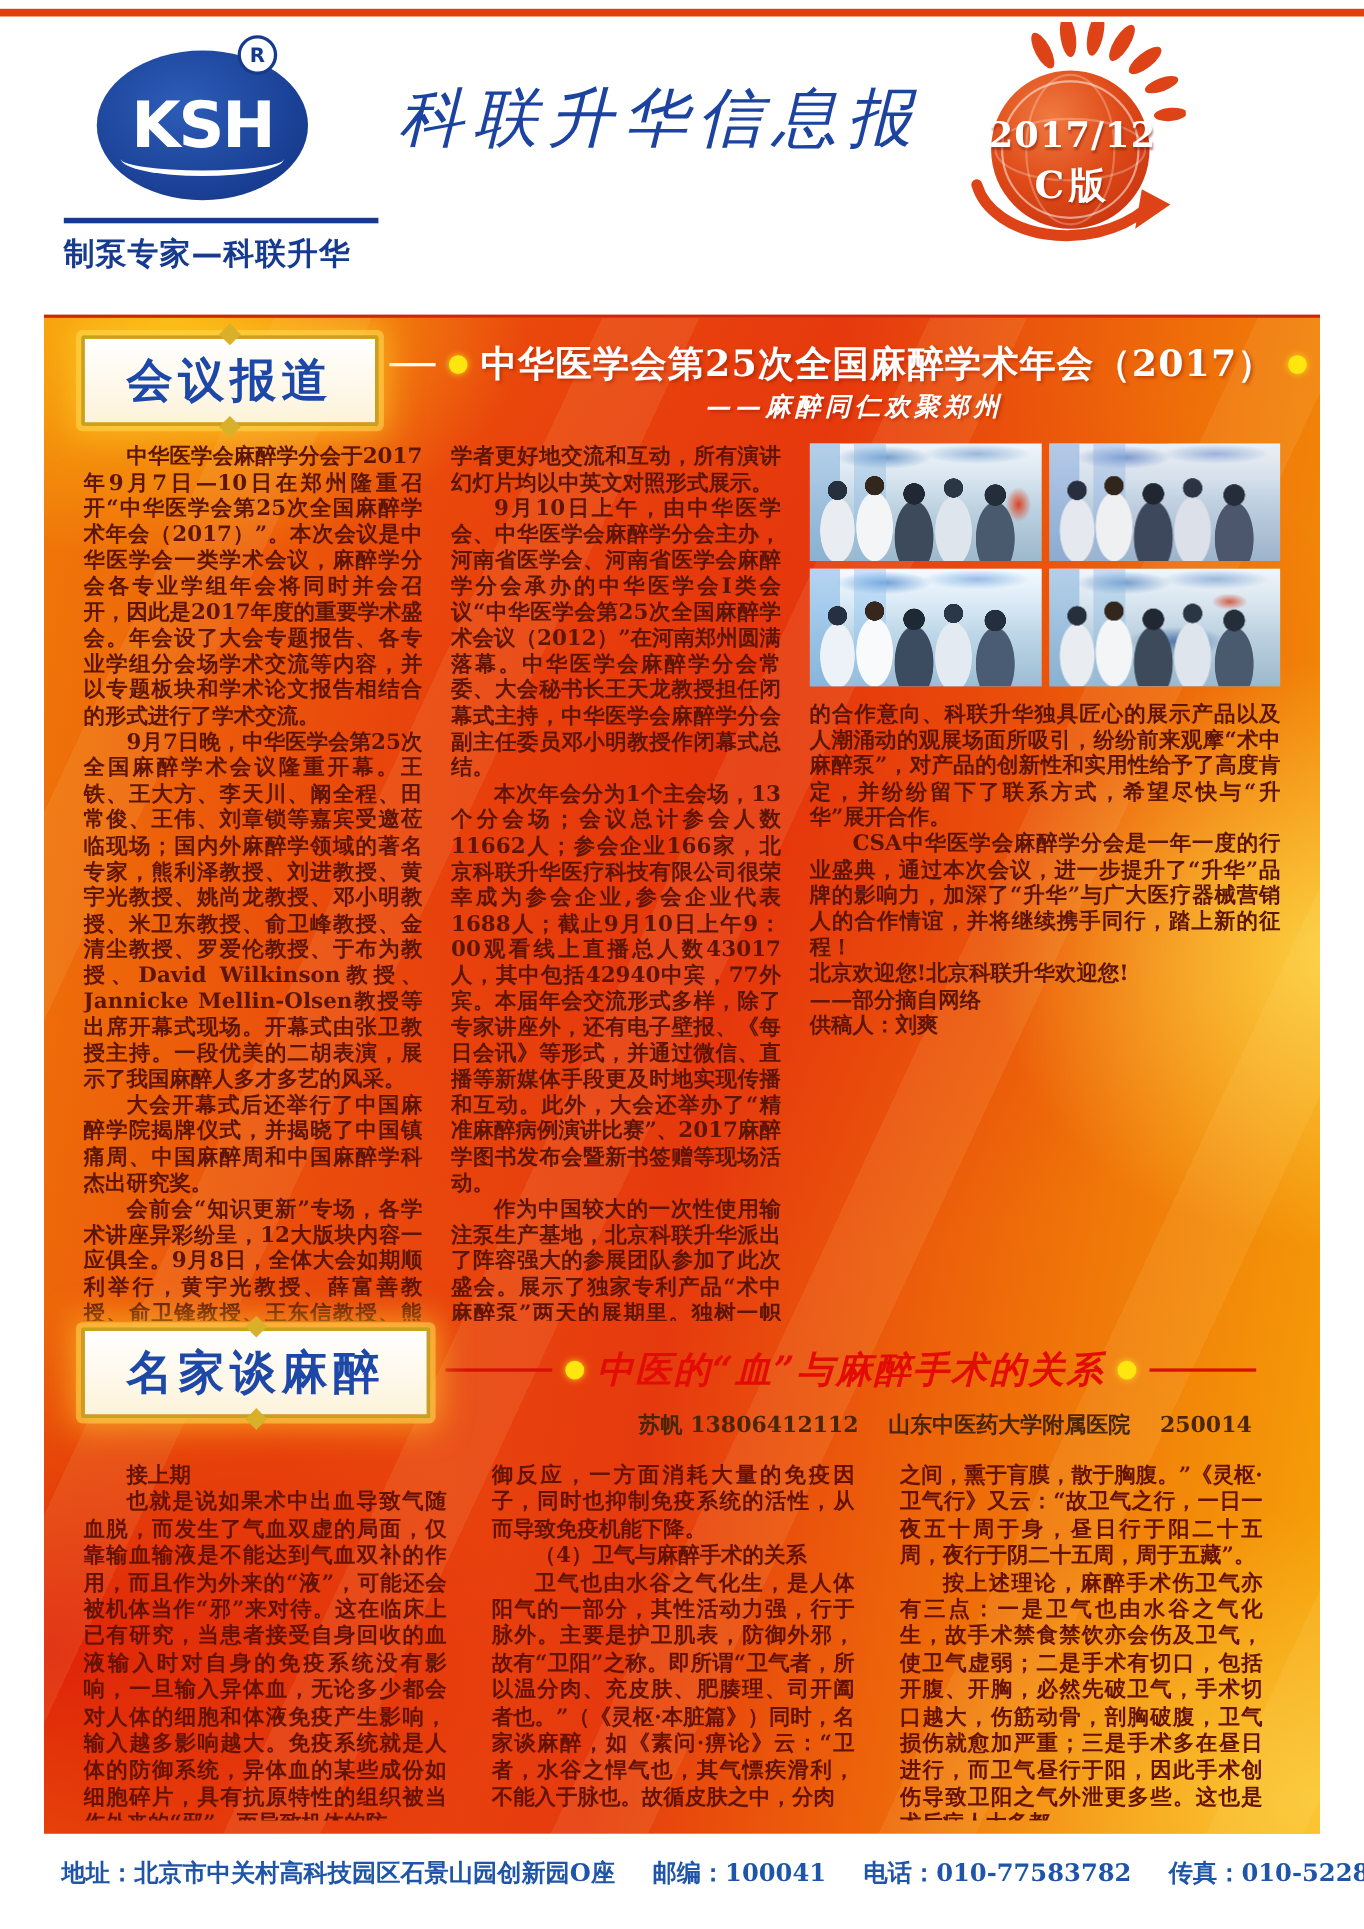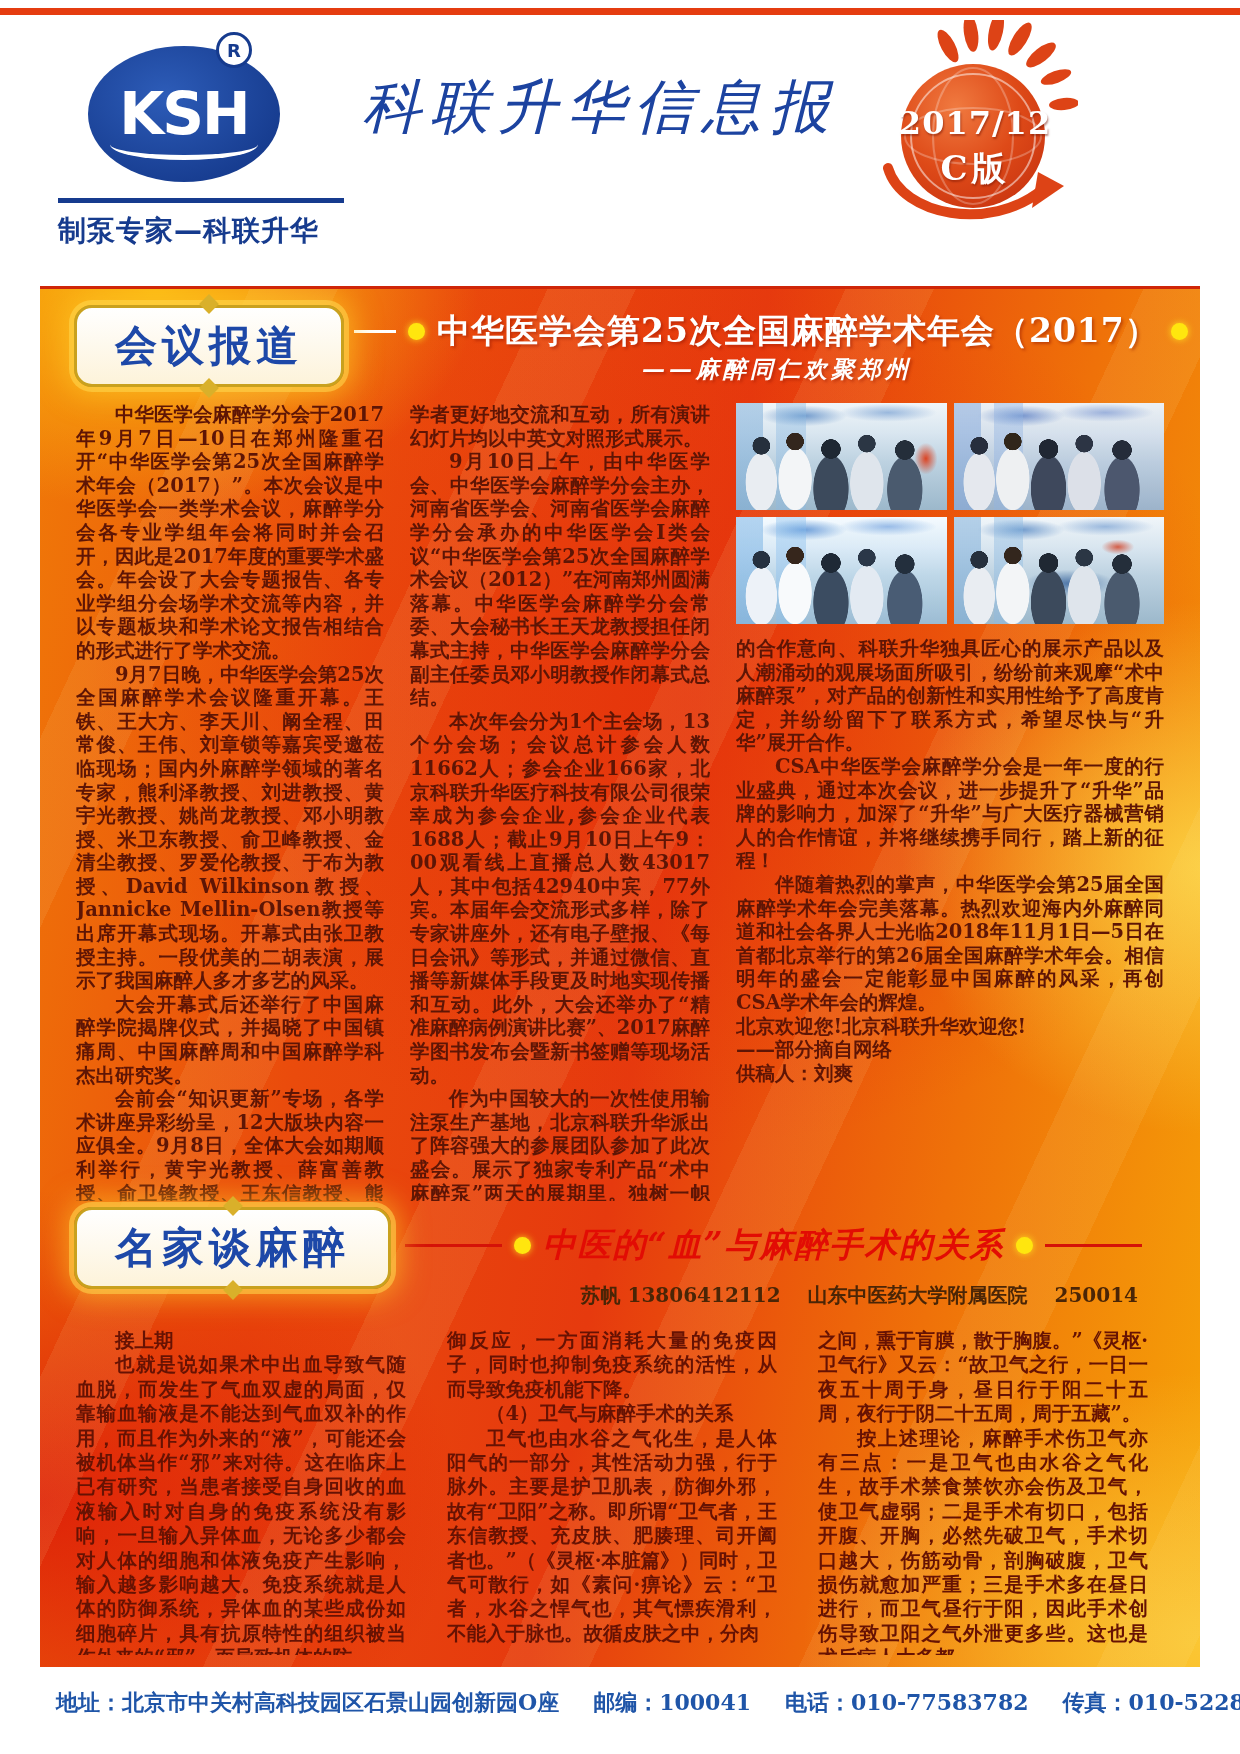--- a/index.html
+++ b/index.html
@@ -53,21 +53,21 @@
       radial-gradient(ellipse 820px 620px at 55% 30%,  rgba(229,48,10,.55), rgba(229,48,10,0) 72%),
       linear-gradient(100deg,#f07a08 0%,#ea4b0c 28%,#e63a0e 52%,#ef7109 76%,#f6a408 100%);}
   .panel::before{content:"";position:absolute;inset:0;pointer-events:none;
     background:repeating-linear-gradient(115deg, rgba(255,255,255,0) 0 190px, rgba(255,240,170,.09) 190px 270px);}
 
   
   .sec-header{position:absolute;left:34px;right:0;display:flex;align-items:flex-start;}
   .s1{top:16px;height:100px;}
   .s2{top:918px;height:116px;}
   .badge{position:relative;flex:none;background:linear-gradient(180deg,#ffffff,#fdf3da);
-         border:3px solid #c9a11e;border-radius:18px;padding:10px 38px;
+         border:3px solid #c9a11e;border-radius:2px;padding:10px 38px;
          box-shadow:0 0 0 5px rgba(255,216,80,.55),0 0 28px 9px rgba(255,198,40,.6);
          color:#1d48a8;font-size:42px;font-weight:bold;letter-spacing:5px;white-space:nowrap;}
   .badge::before,.badge::after{content:"";position:absolute;left:50%;width:14px;height:14px;
          background:#d9b02a;transform:translateX(-50%) rotate(45deg);}
   .badge::before{top:-11px;} .badge::after{bottom:-11px;}
 
   .hw1{flex:1;margin-left:10px;padding-top:4px;min-width:0;}
   .headline-row{display:flex;align-items:center;}
   .hl-seg{height:3px;background:#fff;flex:1;}
   .hl-seg.short{flex:0 0 42px;}
@@ -223,21 +223,20 @@
             </div>
           <div class="photo v3">
               <span class="accent"></span>
             </div>
           <div class="photo v4">
               <span class="accent"></span>
             </div>
         </div>
         <p class="noindent">的合作意向、科联升华独具匠心的展示产品以及人潮涌动的观展场面所吸引，纷纷前来观摩“术中麻醉泵”，对产品的创新性和实用性给予了高度肯定，并纷纷留下了联系方式，希望尽快与“升华”展开合作。</p>
         <p class="indent">CSA中华医学会麻醉学分会是一年一度的行业盛典，通过本次会议，进一步提升了“升华”品牌的影响力，加深了“升华”与广大医疗器械营销人的合作情谊，并将继续携手同行，踏上新的征程！</p>
-        <p class="indent">伴随着热烈的掌声，中华医学会第25届全国麻醉学术年会完美落幕。热烈欢迎海内外麻醉同道和社会各界人士光临2018年11月1日—5日在首都北京举行的第26届全国麻醉学术年会。相信明年的盛会一定能彰显中国麻醉的风采，再创CSA学术年会的辉煌。</p>
         <p class="center">北京欢迎您!北京科联升华欢迎您!</p>
         <p class="right">——部分摘自网络</p>
         <p class="right">供稿人：刘爽</p>
       </div>
     </div>
 
     <div class="sec-header s2">
       <div class="badge">
         <span>名家谈麻醉</span>
       </div>
@@ -254,21 +253,21 @@
     </div>
 
     <div class="body2">
       <div class="colS">
         <p class="indent small">接上期</p>
         <p class="indent">也就是说如果术中出血导致气随血脱，而发生了气血双虚的局面，仅靠输血输液是不能达到气血双补的作用，而且作为外来的“液”，可能还会被机体当作“邪”来对待。这在临床上已有研究，当患者接受自身回收的血液输入时对自身的免疫系统没有影响，一旦输入异体血，无论多少都会对人体的细胞和体液免疫产生影响，输入越多影响越大。免疫系统就是人体的防御系统，异体血的某些成份如细胞碎片，具有抗原特性的组织被当作外来的“邪”，而导致机体的防</p>
       </div>
       <div class="colS">
         <p class="noindent">御反应，一方面消耗大量的免疫因子，同时也抑制免疫系统的活性，从而导致免疫机能下降。</p>
         <p class="indent">（4）卫气与麻醉手术的关系</p>
-        <p class="indent">卫气也由水谷之气化生，是人体阳气的一部分，其性活动力强，行于脉外。主要是护卫肌表，防御外邪，故有“卫阳”之称。即所谓“卫气者，王东信教授、充皮肤、肥腠理、司开阖者也。”（《灵枢·本脏篇》）同时，卫气可散行，如《素问·痹论》云：“卫者，水谷之悍气也，其气慓疾滑利，不能入于脉也。故循皮肤之中，分肉</p>
+        <p class="indent">卫气也由水谷之气化生，是人体阳气的一部分，其性活动力强，行于脉外。主要是护卫肌表，防御外邪，故有“卫阳”之称。即所谓“卫气者，所以温分肉、充皮肤、肥腠理、司开阖者也。”（《灵枢·本脏篇》）同时，名家谈麻醉，如《素问·痹论》云：“卫者，水谷之悍气也，其气慓疾滑利，不能入于脉也。故循皮肤之中，分肉</p>
       </div>
       <div class="colS">
         <p class="noindent">之间，熏于肓膜，散于胸腹。”《灵枢·卫气行》又云：“故卫气之行，一日一夜五十周于身，昼日行于阳二十五周，夜行于阴二十五周，周于五藏”。</p>
         <p class="indent">按上述理论，麻醉手术伤卫气亦有三点：一是卫气也由水谷之气化生，故手术禁食禁饮亦会伤及卫气，使卫气虚弱；二是手术有切口，包括开腹、开胸，必然先破卫气，手术切口越大，伤筋动骨，剖胸破腹，卫气损伤就愈加严重；三是手术多在昼日进行，而卫气昼行于阳，因此手术创伤导致卫阳之气外泄更多些。这也是术后病人大多都</p>
       </div>
     </div>
 
   </div>
 
   <div class="page-footer">

